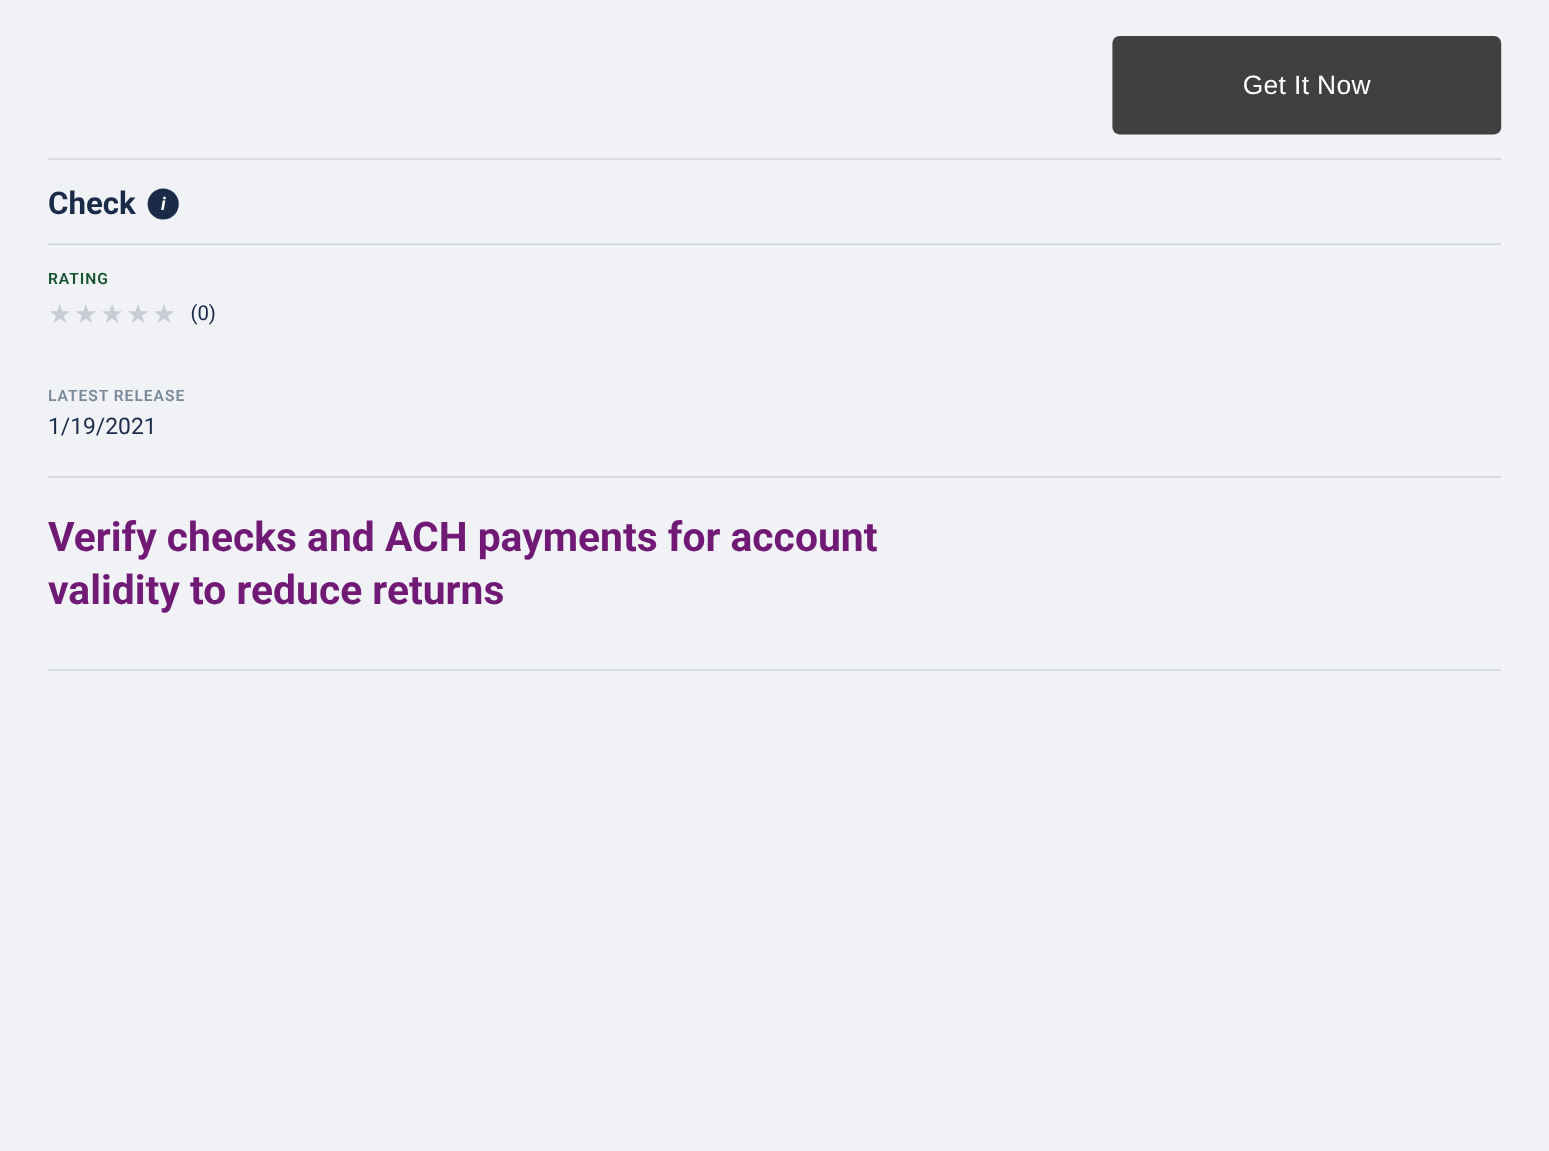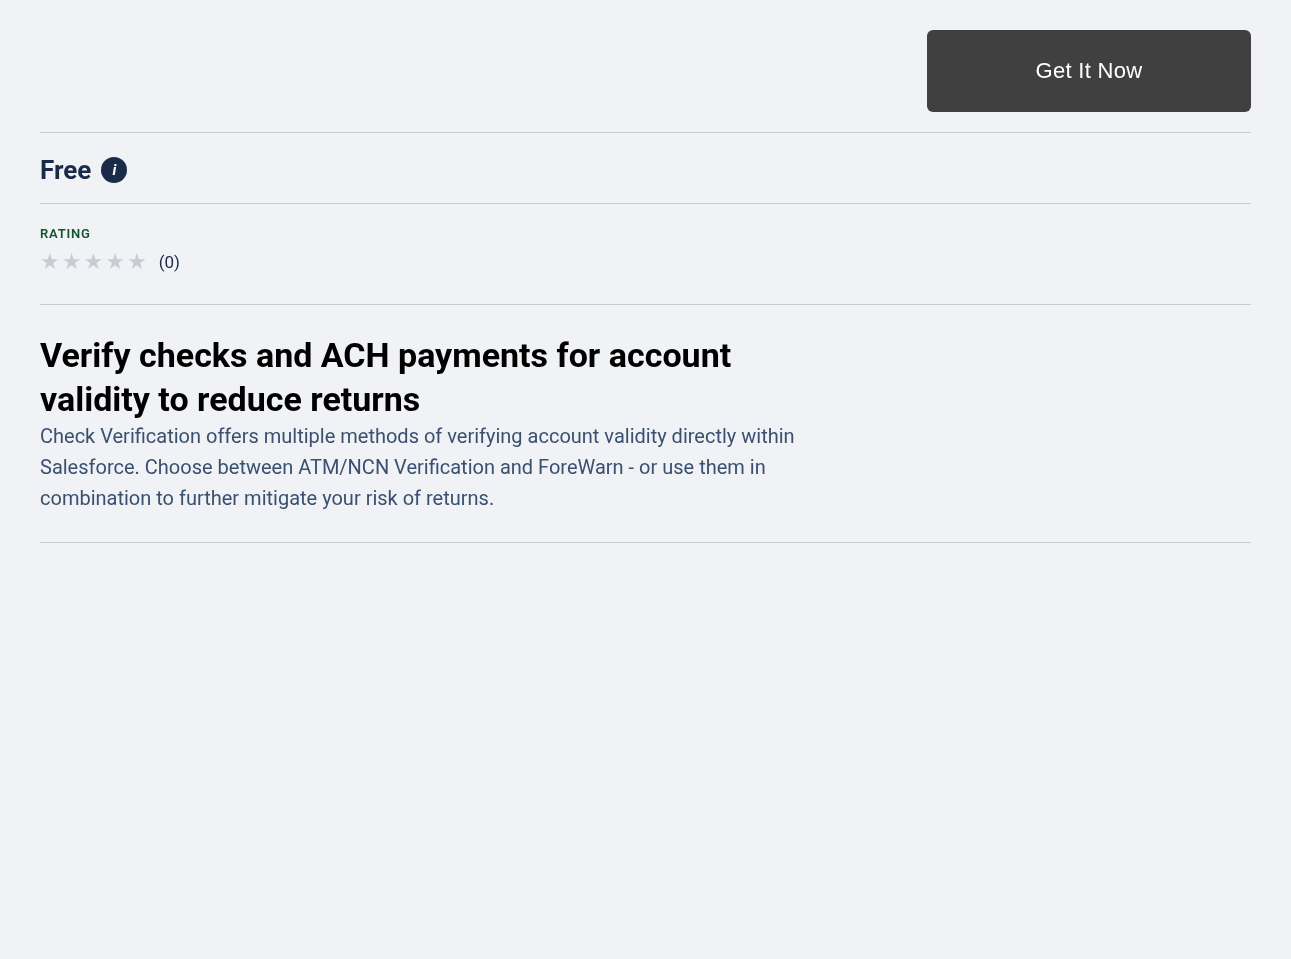--- a/index.html
+++ b/index.html
@@ -137,22 +137,23 @@
     }
 
     
     .description-section {
       padding: 28px 20px 28px 20px;
     }
 
     .description-headline {
       font-size: 34px;
       font-weight: 700;
-      color: #000000;
+      color: #701a75;
       line-height: 1.3;
+      margin-bottom: 16px;
       max-width: 780px;
     }
 
     .description-body {
       font-size: 20px;
       color: #3a5070;
       line-height: 1.55;
       max-width: 780px;
     }
 
@@ -167,43 +168,46 @@
 
 <div class="page-container">
 
   <div class="top-section">
     <button class="get-it-now-btn">Get It Now</button>
   </div>
 
   <hr class="divider">
 
   <div class="price-section">
-    <span class="price-label">Free</span>
+    <span class="price-label">Check</span>
     <span class="info-icon">i</span>
   </div>
 
   <hr class="divider">
 
   <div class="rating-section">
     <div class="rating-label">RATING</div>
     <div class="rating-row">
       <div class="stars">
         <span class="star">★</span>
         <span class="star">★</span>
         <span class="star">★</span>
         <span class="star">★</span>
         <span class="star">★</span>
       </div>
       <span class="rating-count">(0)</span>
     </div>
   </div>
 
+  <div class="latest-release-section">
+    <div class="latest-release-label">LATEST RELEASE</div>
+    <div class="release-date">1/19/2021</div>
+  </div>
 
   <hr class="divider">
 
   <div class="description-section">
     <h2 class="description-headline">Verify checks and ACH payments for account validity to reduce returns</h2>
-    <p class="description-body">Check Verification offers multiple methods of verifying account validity directly within Salesforce. Choose between ATM/NCN Verification and ForeWarn - or use them in combination to further mitigate your risk of returns.</p>
   </div>
 
   <hr class="bottom-divider">
 
 </div>
 
 </body></html>

